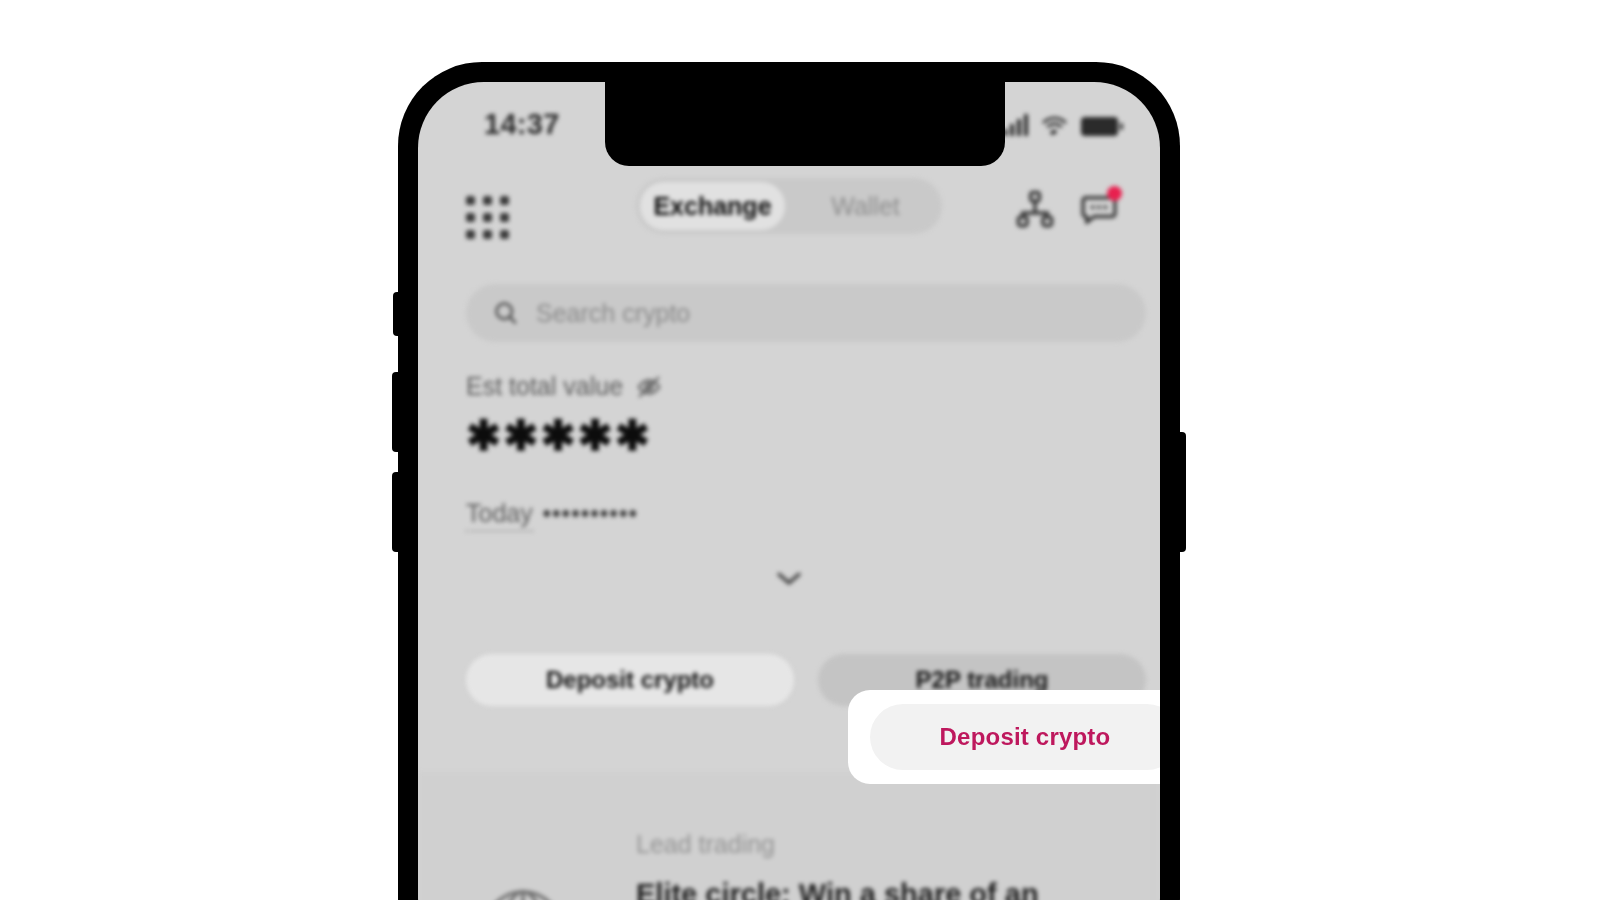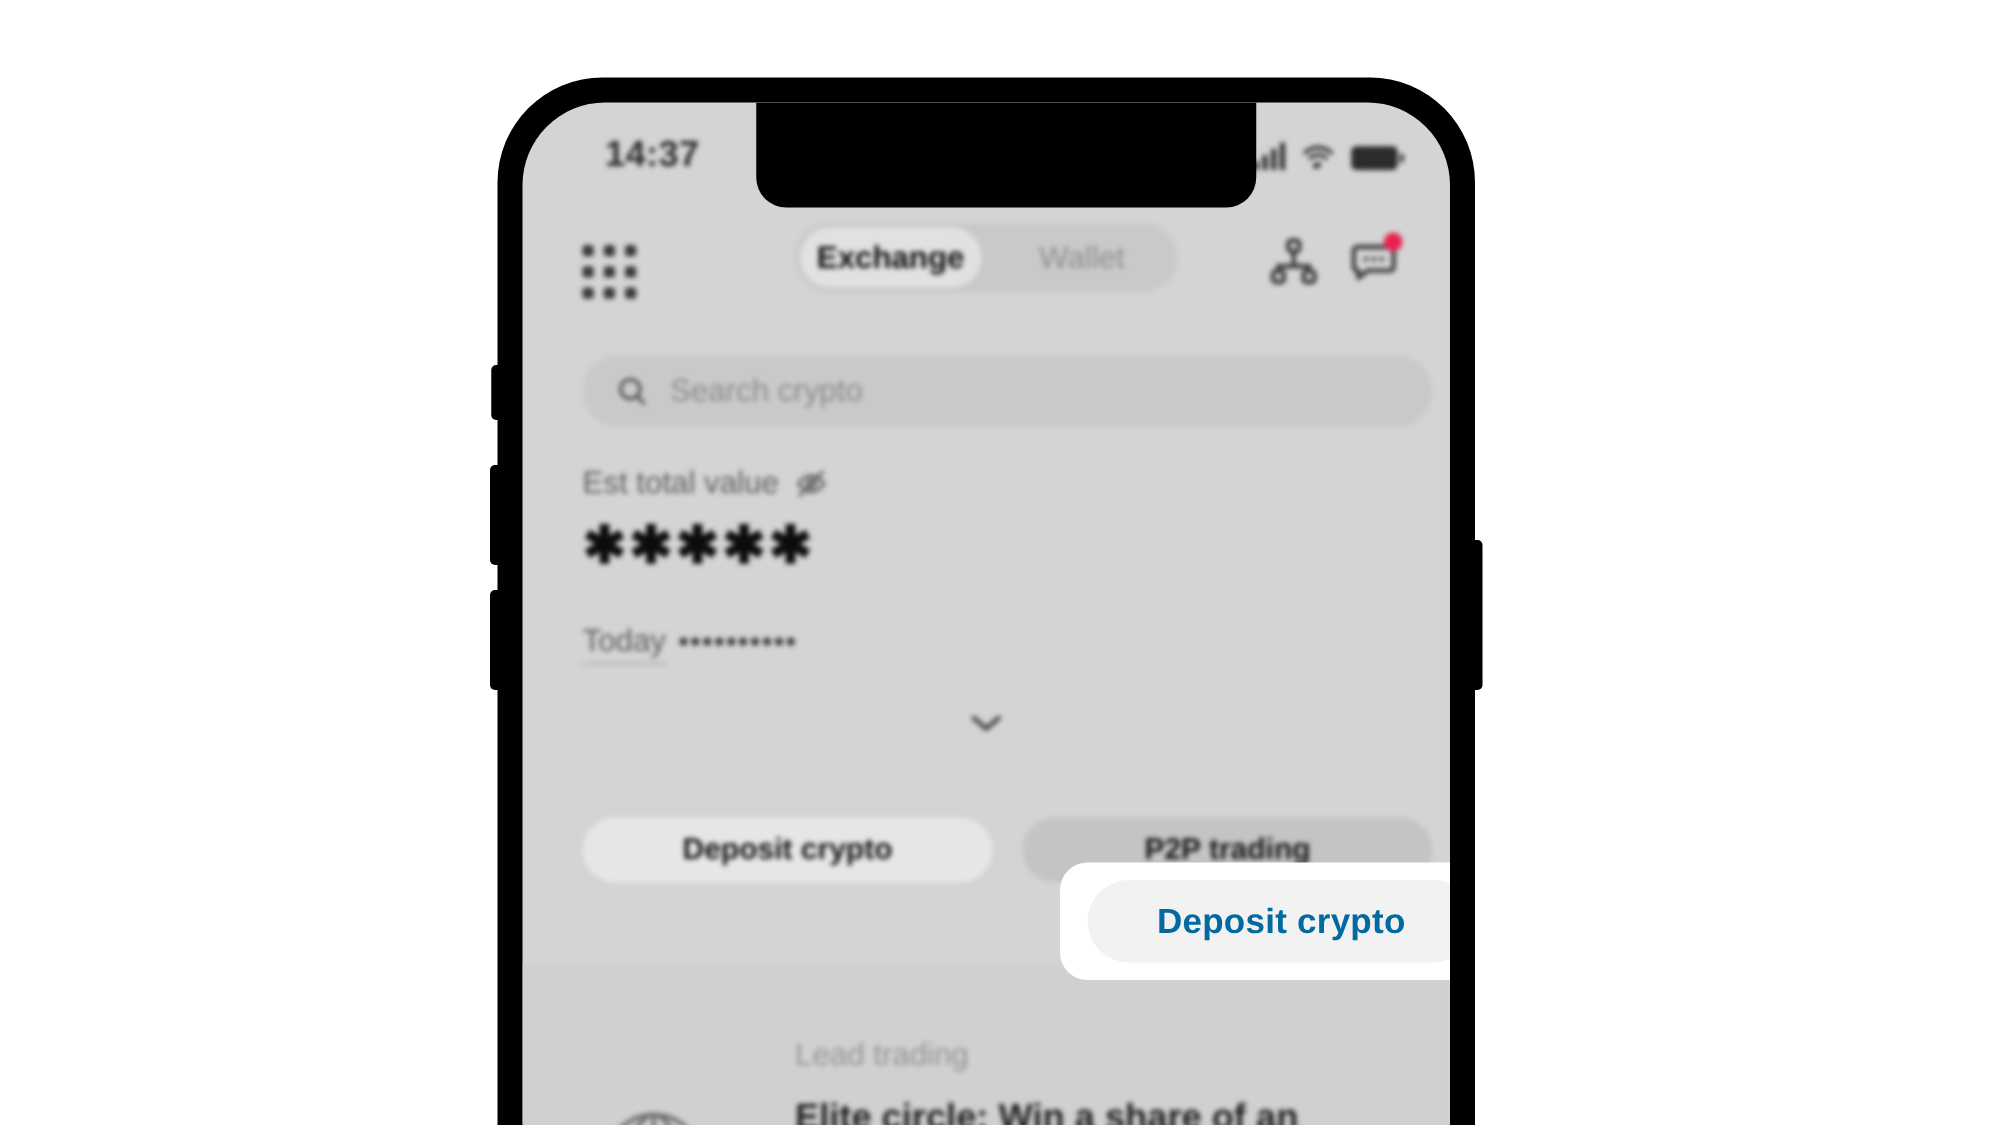--- a/index.html
+++ b/index.html
@@ -177,21 +177,21 @@
     width:354px; height:94px;
     background:#ffffff;
     border-radius:22px;
     z-index:40;
     display:flex; align-items:center; justify-content:center;
   }
   #btn-deposit-highlight {
     width:310px; height:66px; border-radius:33px;
     background:#f2f2f2;
     display:flex; align-items:center; justify-content:center;
-    font-size:28px; font-weight:700; color:#0369a1;
+    font-size:24px; font-weight:700; color:#be185d;
     letter-spacing:0.2px;
   }
 </style>
 </head>
 <body>
 
 <div id="stage">
 
   <div id="phone-frame">
 

